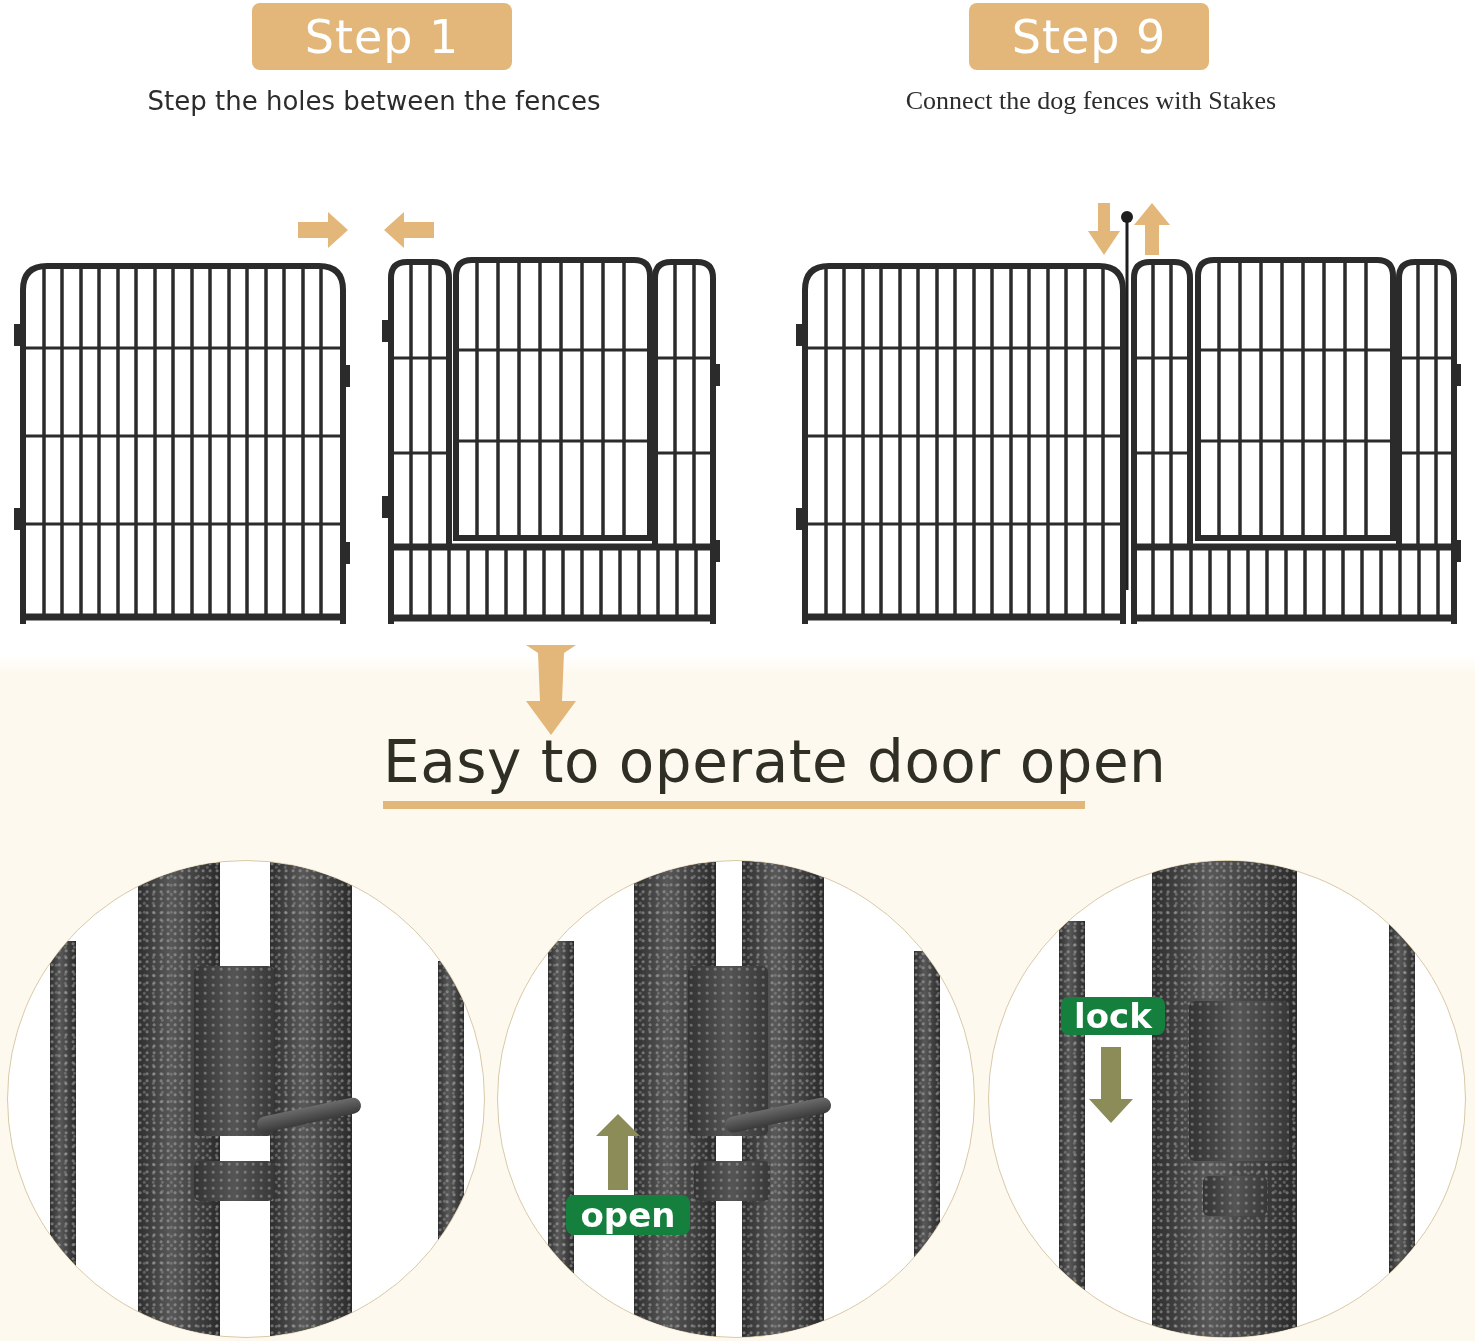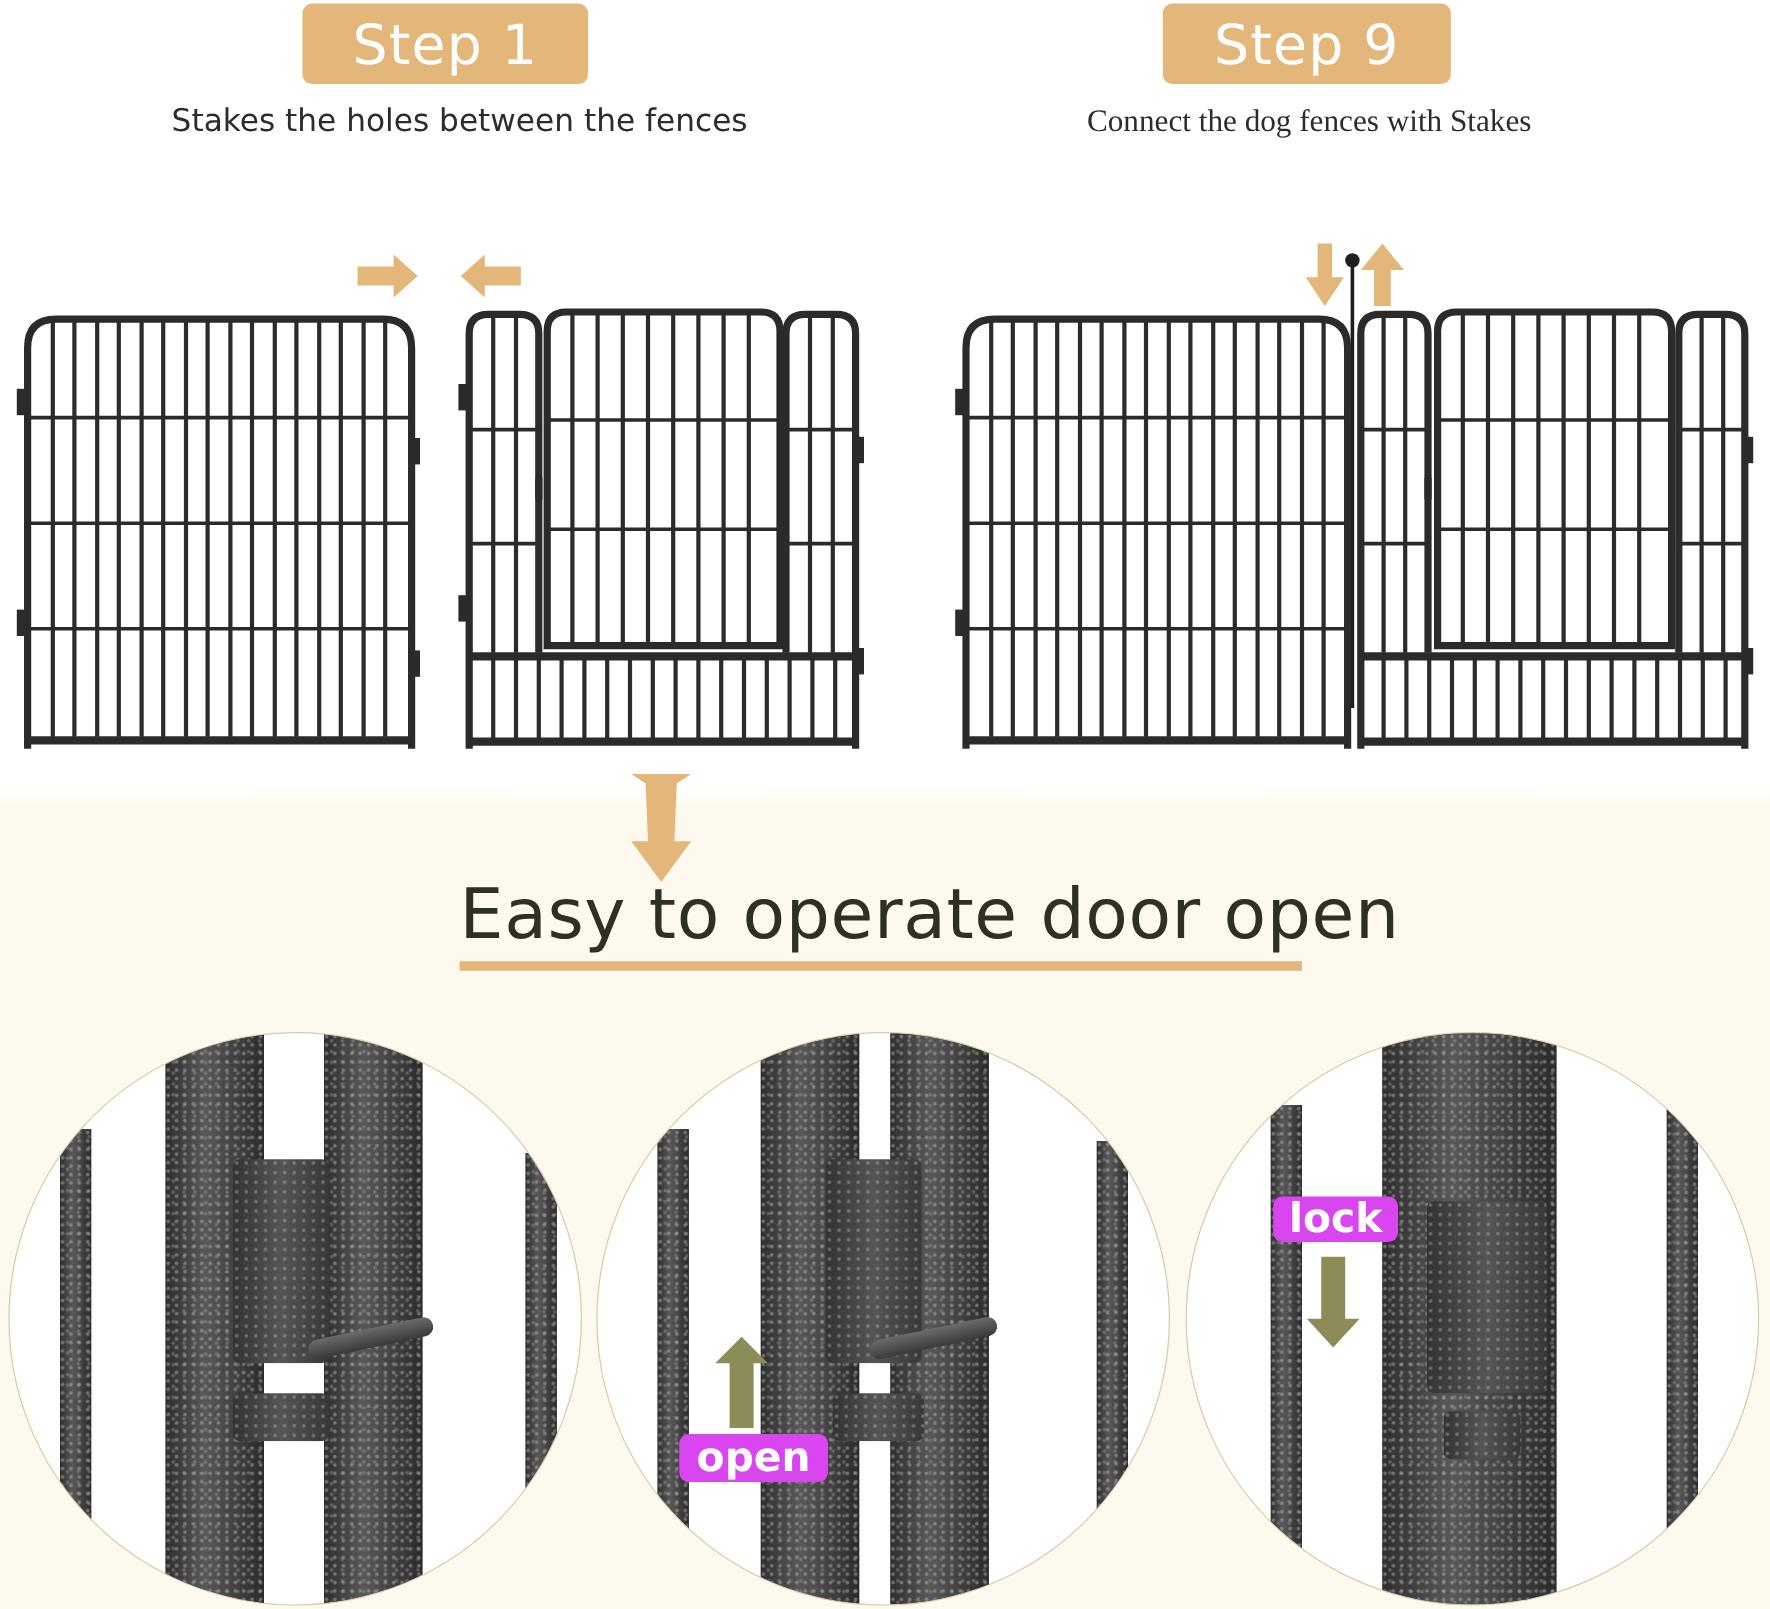--- a/index.html
+++ b/index.html
@@ -11,30 +11,30 @@
   svg.fence{position:absolute;overflow:visible;}
   .headline{position:absolute;left:383px;top:728px;font-size:58px;color:#2f2f25;white-space:nowrap;letter-spacing:0.5px;}
   .underline{position:absolute;left:383px;top:801px;width:702px;height:8px;background:#e3b679;}
   .circle{position:absolute;width:476px;height:476px;border-radius:50%;background:#ffffff;border:1.5px solid #d9c9a8;overflow:hidden;top:860px;}
   .bar{position:absolute;top:0;height:100%;background:#454545;
        background-image:radial-gradient(circle at 30% 40%,rgba(190,190,190,.45) 1px,transparent 2px),radial-gradient(circle at 70% 70%,rgba(160,160,160,.4) 1px,transparent 2px),linear-gradient(90deg,#2e2e2e,#585858 40%,#3a3a3a 80%,#2a2a2a);
        background-size:7px 7px,9px 9px,100% 100%;}
   .latch{position:absolute;background:#3c3c3c;border-radius:6px;
        background-image:radial-gradient(circle at 40% 40%,rgba(190,190,190,.4) 1px,transparent 2px),linear-gradient(90deg,#333,#555 50%,#383838);background-size:8px 8px,100% 100%;}
   .pin{position:absolute;height:16px;border-radius:8px;background:linear-gradient(#6b6b6b,#3a3a3a);}
-  .tag{position:absolute;background:#d946ef;color:#ffffff;font-weight:bold;font-size:34px;border-radius:8px;display:flex;align-items:center;justify-content:center;line-height:1;}
+  .tag{position:absolute;background:#15803d;color:#ffffff;font-weight:bold;font-size:34px;border-radius:8px;display:flex;align-items:center;justify-content:center;line-height:1;}
 </style>
 </head>
 <body>
 
 <div class="cream-fade"></div>
 <div class="cream"></div>
 
-<div class="step-badge" style="left:252px;width:238px;">Step 1</div>
-<div class="step-caption" style="left:143px;width:462px;">Stakes the holes between the fences</div>
+<div class="step-badge" style="left:252px;width:260px;">Step 1</div>
+<div class="step-caption" style="left:143px;width:462px;">Step the holes between the fences</div>
 
 <div class="step-badge" style="left:969px;width:240px;">Step 9</div>
 <div class="step-caption" style="left:855px;width:472px;font-family:Liberation Serif, serif;">Connect the dog fences with Stakes</div>
 
 <svg class="fence" style="left:298px;top:212px;" width="52" height="36">
   <polygon points="0,10 30,10 30,0 50,18 30,36 30,26 0,26" fill="#e3b679"></polygon>
 </svg>
 <svg class="fence" style="left:382px;top:212px;" width="52" height="36">
   <polygon points="52,10 22,10 22,0 2,18 22,36 22,26 52,26" fill="#e3b679"></polygon>
 </svg>

